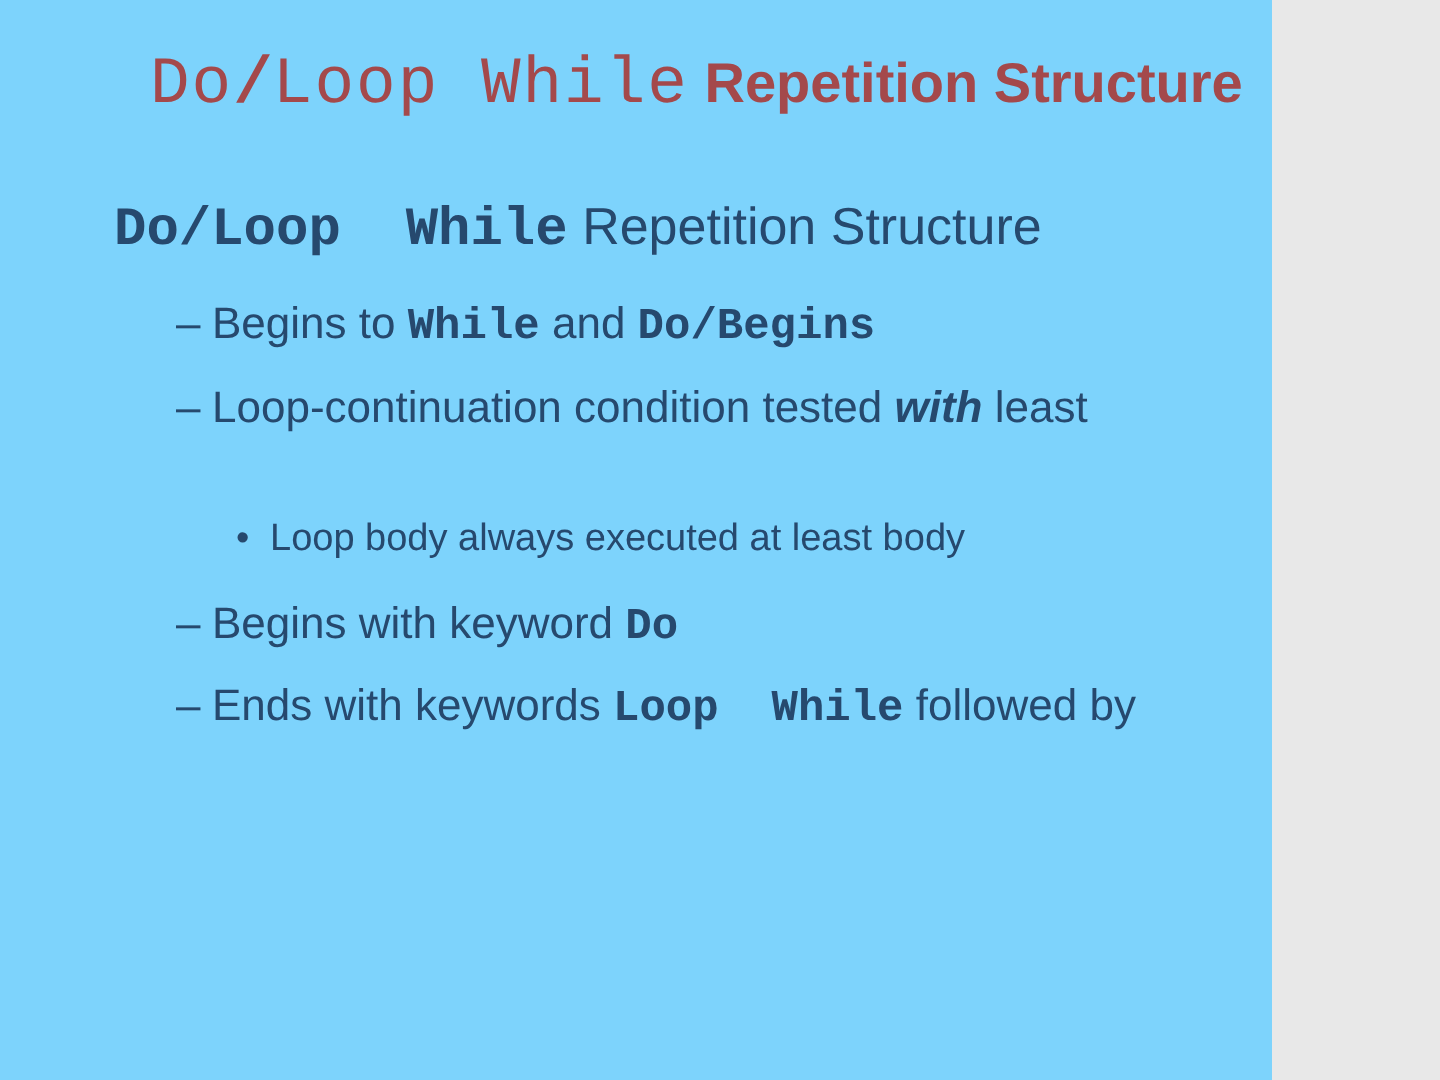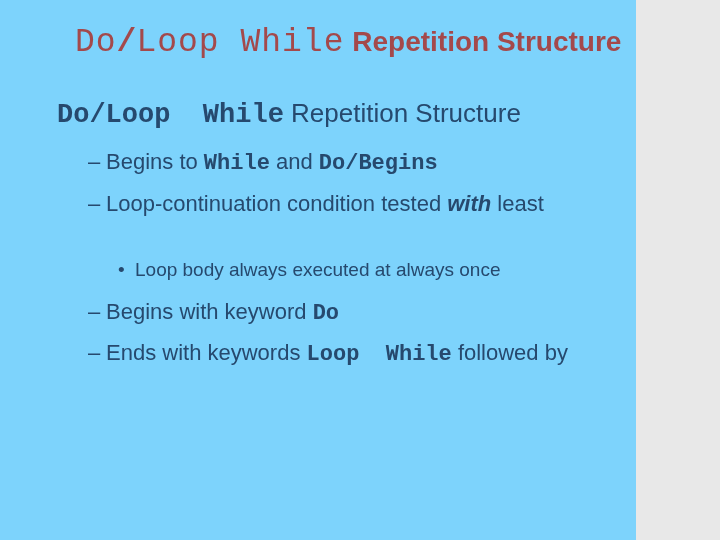--- a/index.html
+++ b/index.html
@@ -113,21 +113,21 @@
     <span class="text"><span>Begins to </span><span class="code">While</span><span> and </span><span class="code">Do/Begins</span></span>
   </div>
 
   <div class="dash-item body-text pos-b2">
     <span class="marker">–</span>
     <span class="text"><span>Loop-continuation condition tested </span><span class="em-italic">with</span><span> least</span><br></span>
   </div>
 
   <div class="sub-item body-text pos-sub">
     <span class="marker">•</span>
-    <span class="text">Loop body always executed at always once</span>
+    <span class="text">Loop body always executed at least body</span>
   </div>
 
   <div class="dash-item body-text pos-b3">
     <span class="marker">–</span>
     <span class="text"><span>Begins with keyword </span><span class="code">Do</span></span>
   </div>
 
   <div class="dash-item body-text pos-b4">
     <span class="marker">–</span>
     <span class="text"><span>Ends with keywords </span><span class="code">Loop  While</span><span> followed by</span><br></span>

